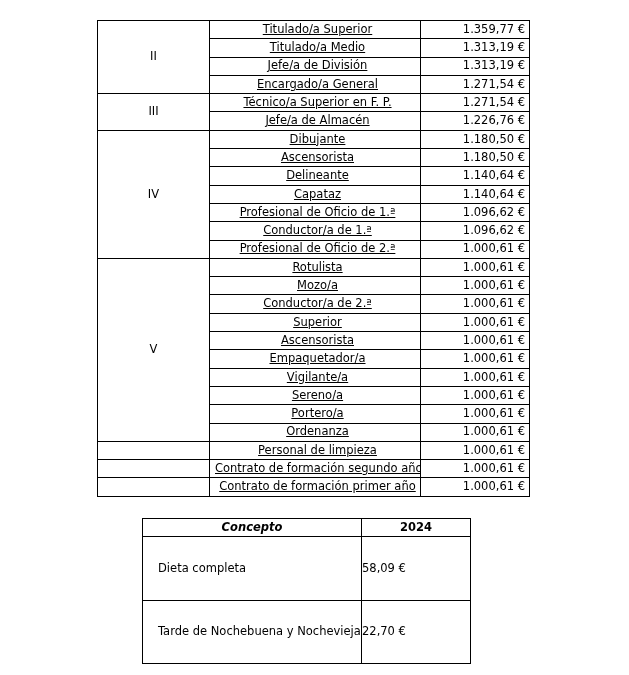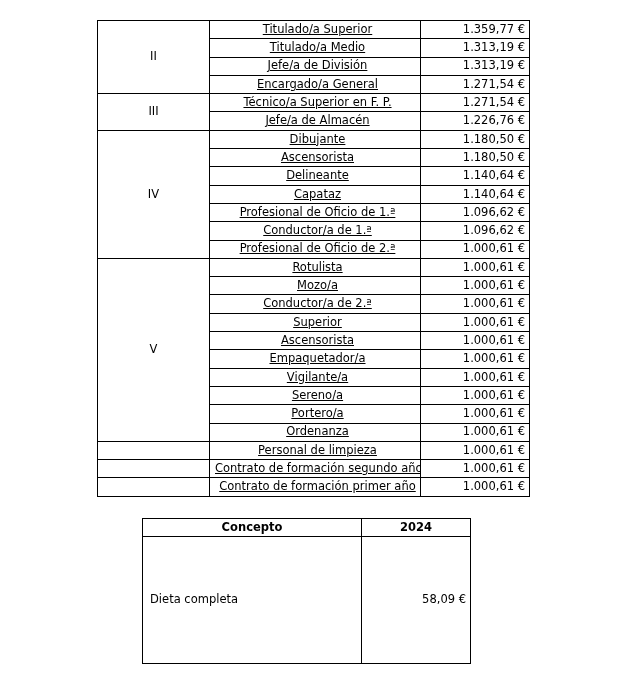--- a/index.html
+++ b/index.html
@@ -60,28 +60,27 @@
     top: 518px;
     width: 326px;
     height: 146px;
     border: 1.5px solid #000000;
   }
   #concepts-table tr { height: 18.25px; }
   #concepts-table th {
     font-weight: bold;
     text-align: center;
   }
-  #concepts-table th.concept-col { width: 218px; }
+  #concepts-table th.concept-col { width: 218px; font-style: italic; }
   #concepts-table th.year-col { width: 108px; }
   #concepts-table td.concept {
     text-align: left;
-    padding-left: 7px;
+    padding-left: 15px;
   }
   #concepts-table td.value {
-    text-align: right;
     padding-right: 4px;
   }
 </style>
 </head>
 <body>
 
 <table id="salary-table">
   <tbody>
       <tr>
         <td class="cat" rowspan="4">II</td>
@@ -202,14 +201,18 @@
     <tr>
       <th class="concept-col">Concepto</th>
       <th class="year-col">2024</th>
     </tr>
   </thead>
   <tbody>
       <tr>
         <td class="concept">Dieta completa</td>
         <td class="value">58,09 €</td>
       </tr>
+      <tr>
+        <td class="concept">Tarde de Nochebuena y Nochevieja</td>
+        <td class="value">22,70 €</td>
+      </tr>
     </tbody>
 </table>
 
 </body></html>

